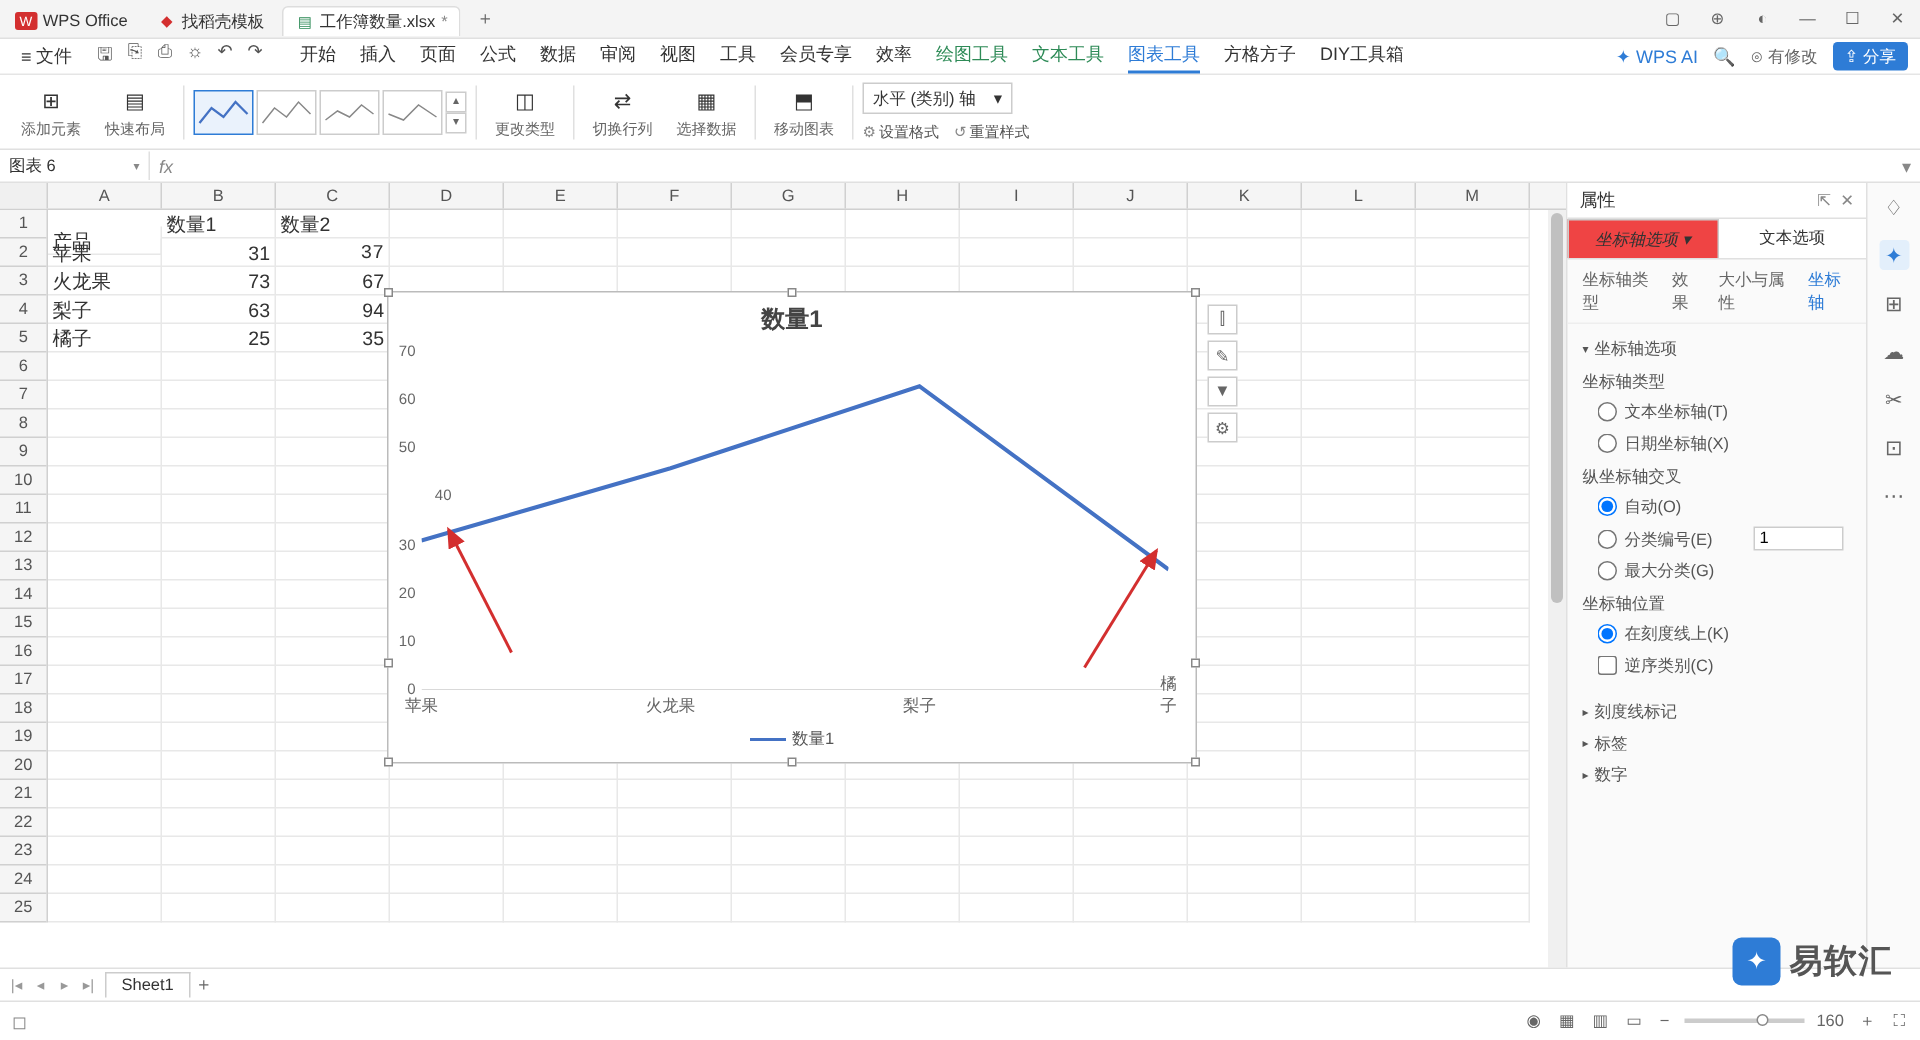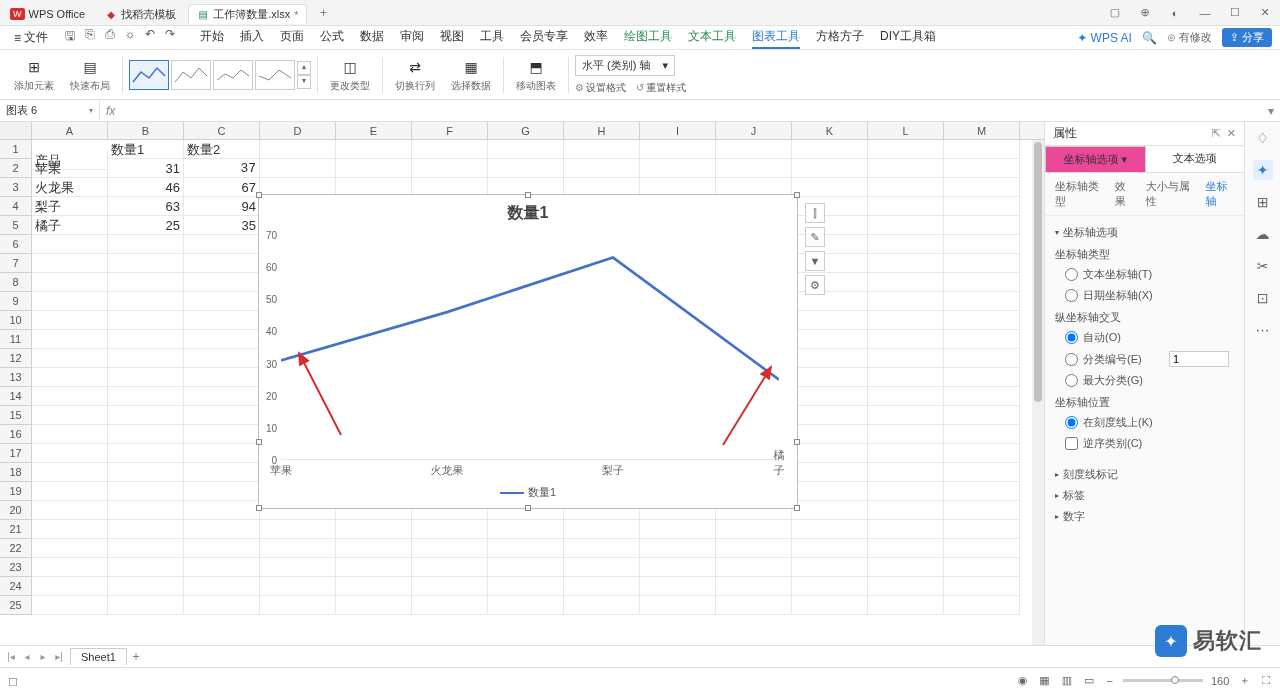--- a/index.html
+++ b/index.html
@@ -73,21 +73,21 @@
 .legend .ll { display:inline-block; width:24px; height:2px; background:#4472c4; vertical-align:middle; margin-right:4px; }
 .side-icons { position:absolute; right:-28px; top:8px; display:flex; flex-direction:column; gap:4px; }
 .side-icons span { width:20px; height:20px; border:1px solid #ccc; background:#fff; display:flex; align-items:center; justify-content:center; font-size:11px; cursor:pointer; color:#666; }
 
 .prop-pane { width:200px; border-left:1px solid #e0e0e0; background:#fafafa; display:flex; flex-direction:column; }
 .prop-head { height:24px; display:flex; align-items:center; padding:0 8px; border-bottom:1px solid #e0e0e0; font-size:12px; background:#fff; }
 .prop-head .cls { margin-left:auto; display:flex; gap:6px; }
 .prop-head .cls span { cursor:pointer; color:#888; font-size:11px; }
 .prop-tabs { display:flex; border-bottom:1px solid #e0e0e0; }
 .prop-tab { flex:1; text-align:center; padding:5px 0; font-size:11px; cursor:pointer; background:#fff; }
-.prop-tab.active { border:1px solid #ccc; border-bottom:none; background:#ec4899; }
+.prop-tab.active { border:1px solid #ccc; border-bottom:none; background:#ef4444;font-style:italic; }
 .prop-subtabs { display:flex; gap:12px; padding:6px 10px; font-size:11px; border-bottom:1px solid #eee; }
 .prop-stab { cursor:pointer; color:#666; }
 .prop-stab.active { color:#2e7cd6; }
 .prop-body { padding:6px 10px; font-size:11px; overflow:auto; }
 .sec-title { display:flex; align-items:center; cursor:pointer; padding:3px 0; color:#555; }
 .sec-title .tri { font-size:8px; margin-right:4px; }
 .opt-lbl { display:flex; align-items:center; padding:3px 0 3px 10px; color:#555; }
 .opt-lbl input { margin-right:5px; }
 .sub-title { padding:4px 0 2px 0; color:#555; }
 .num-input { width:60px; border:1px solid #ccc; padding:1px 3px; font-size:11px; margin-left:auto; }
@@ -305,21 +305,21 @@
         <div class="row-h">25</div>
       </div>
     <div class="cells" id="cells">
         <div class="cell" style="left: 0px; top: 0px; margin-top: 11px;">产品</div>
         <div class="cell" style="left: 76px; top: 0px;">数量1</div>
         <div class="cell" style="left: 152px; top: 0px;">数量2</div>
         <div class="cell" style="left: 0px; top: 19px;">苹果</div>
         <div class="cell num" style="left: 76px; top: 19px;">31</div>
         <div class="cell num" style="left: 152px; top: 19px; font-family: Liberation Mono, monospace;">37</div>
         <div class="cell" style="left: 0px; top: 38px;">火龙果</div>
-        <div class="cell num" style="left: 76px; top: 38px;">46</div>
+        <div class="cell num" style="left: 76px; top: 38px;">73</div>
         <div class="cell num" style="left: 152px; top: 38px;">67</div>
         <div class="cell" style="left: 0px; top: 57px;">梨子</div>
         <div class="cell num" style="left: 76px; top: 57px;">63</div>
         <div class="cell num" style="left: 152px; top: 57px;">94</div>
         <div class="cell" style="left: 0px; top: 76px;">橘子</div>
         <div class="cell num" style="left: 76px; top: 76px;">25</div>
         <div class="cell num" style="left: 152px; top: 76px;">35</div>
         <div class="cell" style="left: 228px; top: 0px;"></div>
         <div class="cell" style="left: 304px; top: 0px;"></div>
         <div class="cell" style="left: 380px; top: 0px;"></div>
@@ -648,21 +648,21 @@
       <div class="plot">
         <svg id="plotsvg" width="100%" height="100%" viewBox="0 0 500 200" preserveAspectRatio="none">
             <line x1="0" y1="200" x2="500" y2="200" stroke="#ccc"></line>
             <polyline class="plot-line" points="0,111.42857142857143 166.66666666666666,68.57142857142858 333.3333333333333,20 500,128.57142857142856"></polyline>
           </svg>
         <div id="yticks">
             <div class="y-tick" style="top: 100%;">0</div>
             <div class="y-tick" style="top: 85.7143%;">10</div>
             <div class="y-tick" style="top: 71.4286%;">20</div>
             <div class="y-tick" style="top: 57.1429%;">30</div>
-            <div class="y-tick" style="top: 42.8571%;">40</div>
+            <div class="y-tick" style="top: 42.8571%; margin-left: 24px;">40</div>
             <div class="y-tick" style="top: 28.5714%;">50</div>
             <div class="y-tick" style="top: 14.2857%;">60</div>
             <div class="y-tick" style="top: 0%;">70</div>
           </div>
         <div id="xticks">
             <div class="x-tick" style="left: 0%;">苹果</div>
             <div class="x-tick" style="left: 33.3333%;">火龙果</div>
             <div class="x-tick" style="left: 66.6667%;">梨子</div>
             <div class="x-tick" style="left: 100%;">橘子</div>
           </div>

